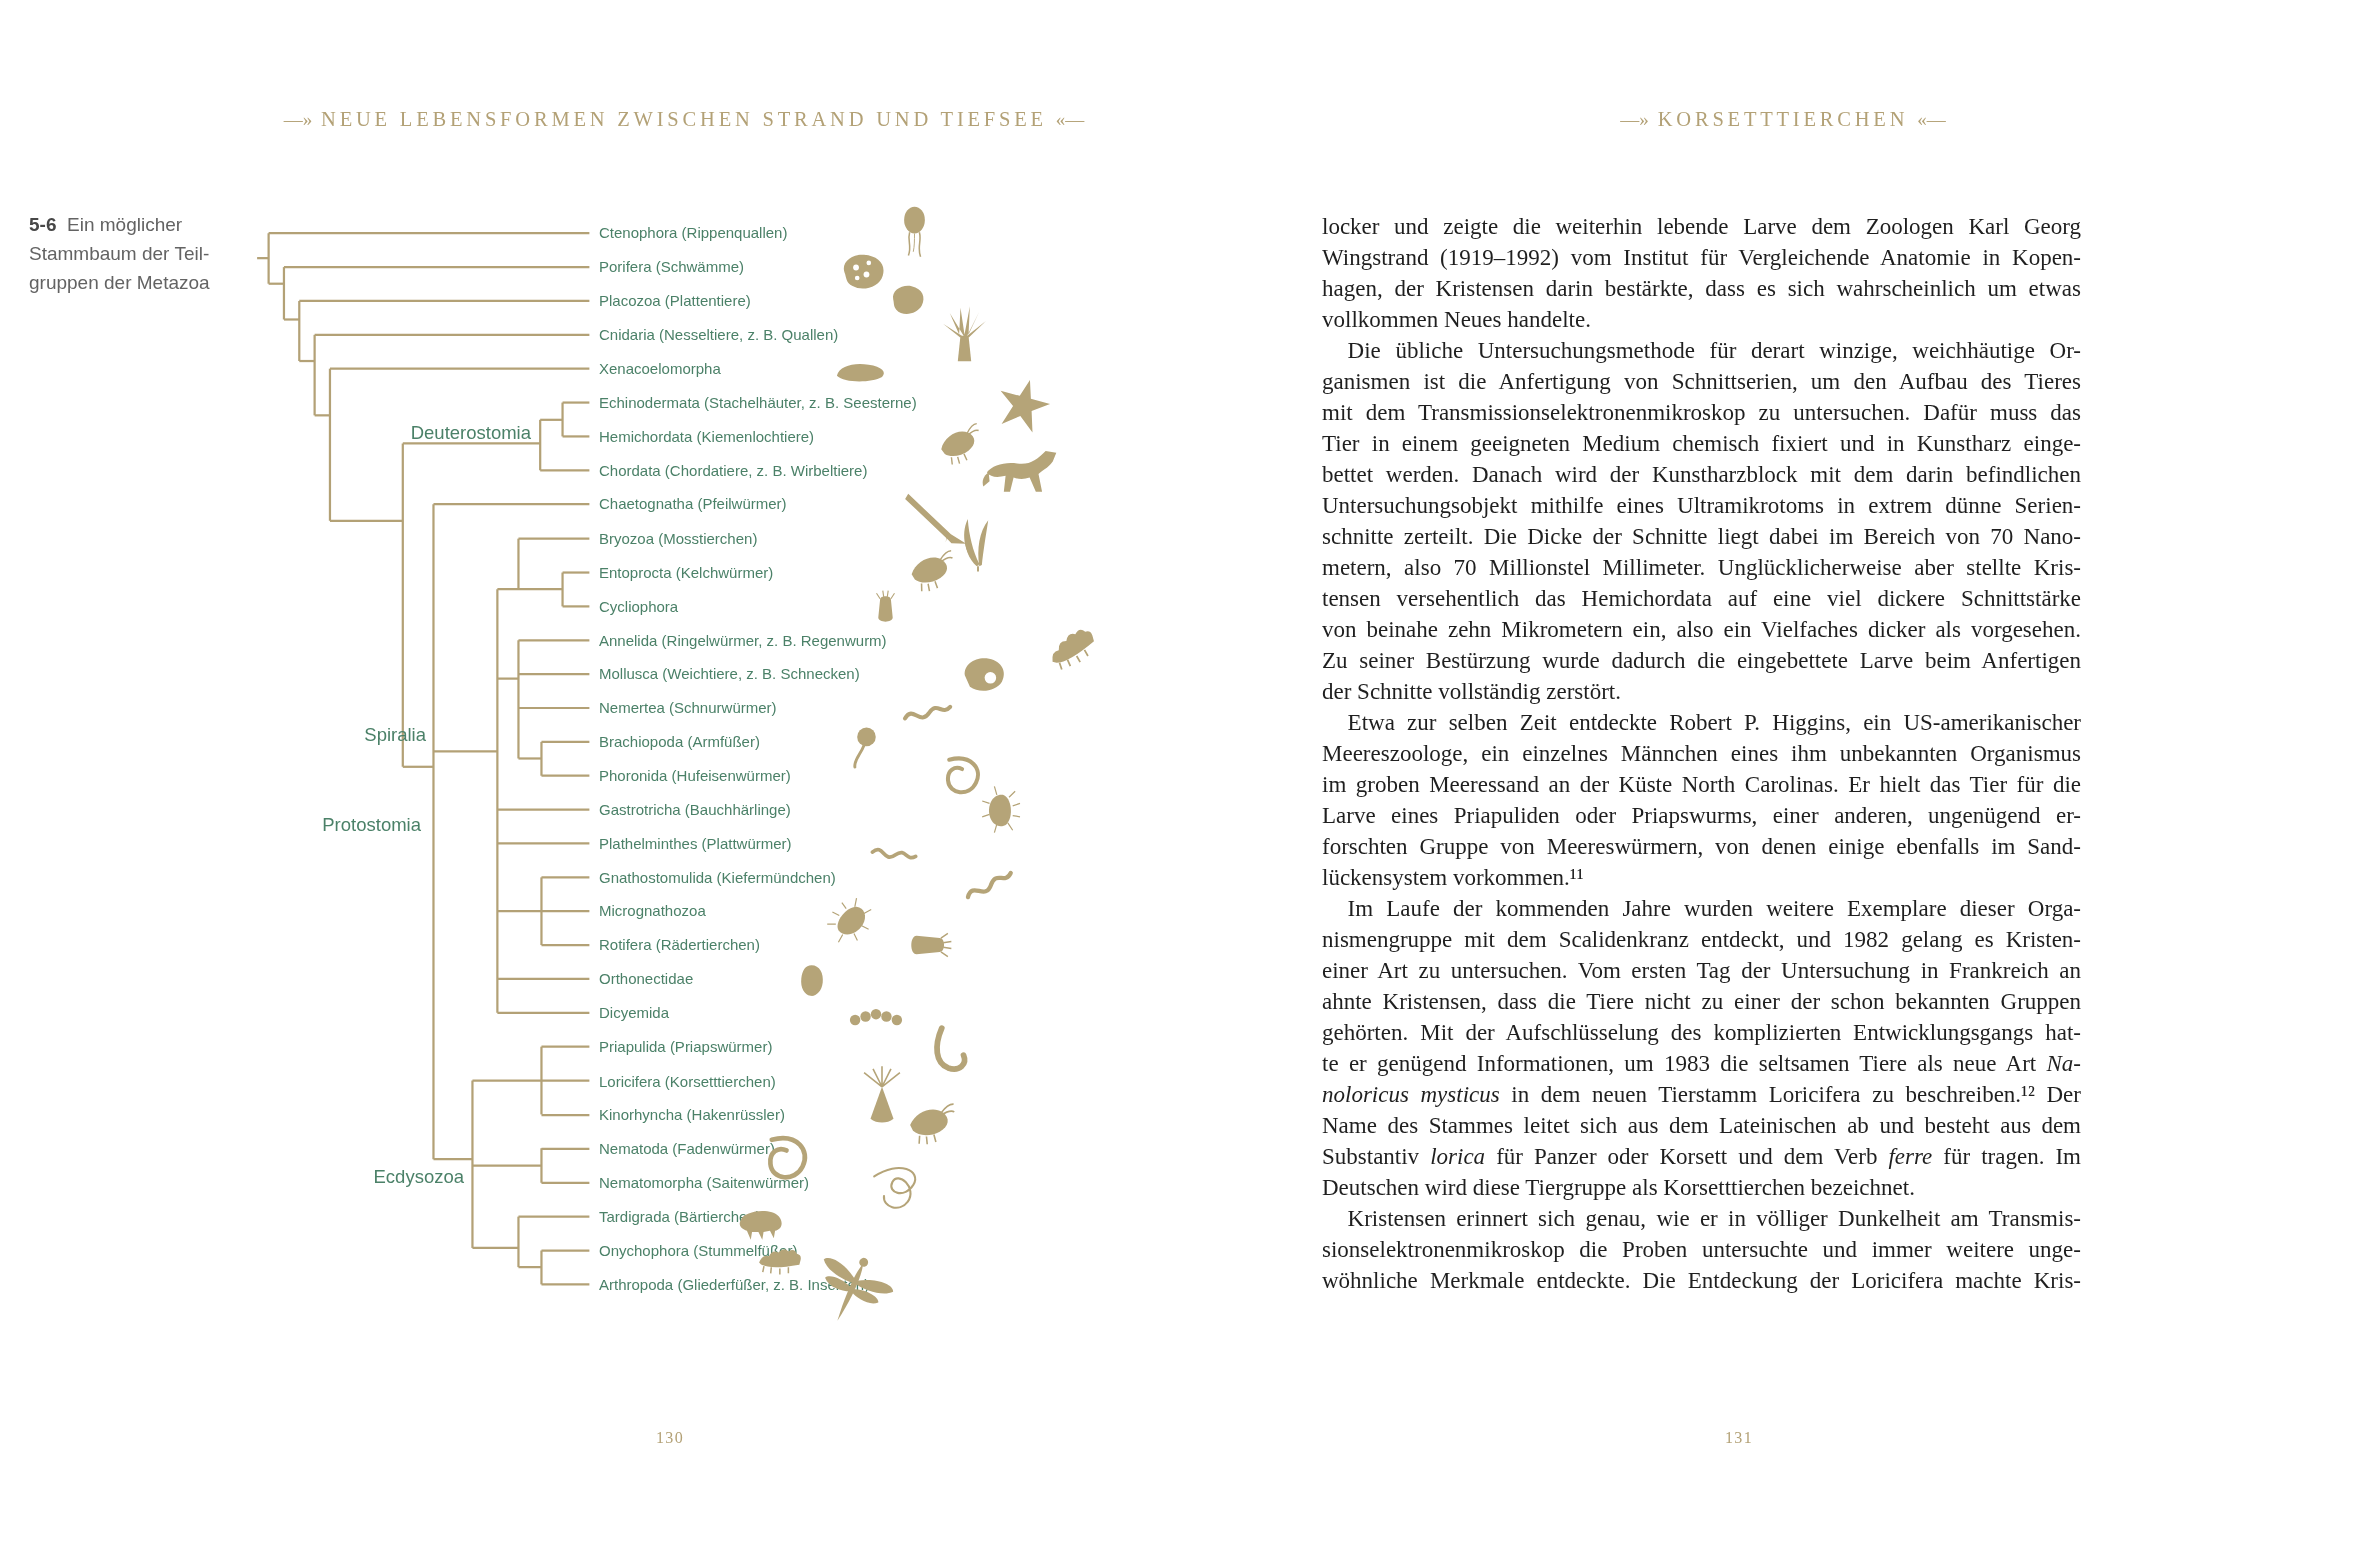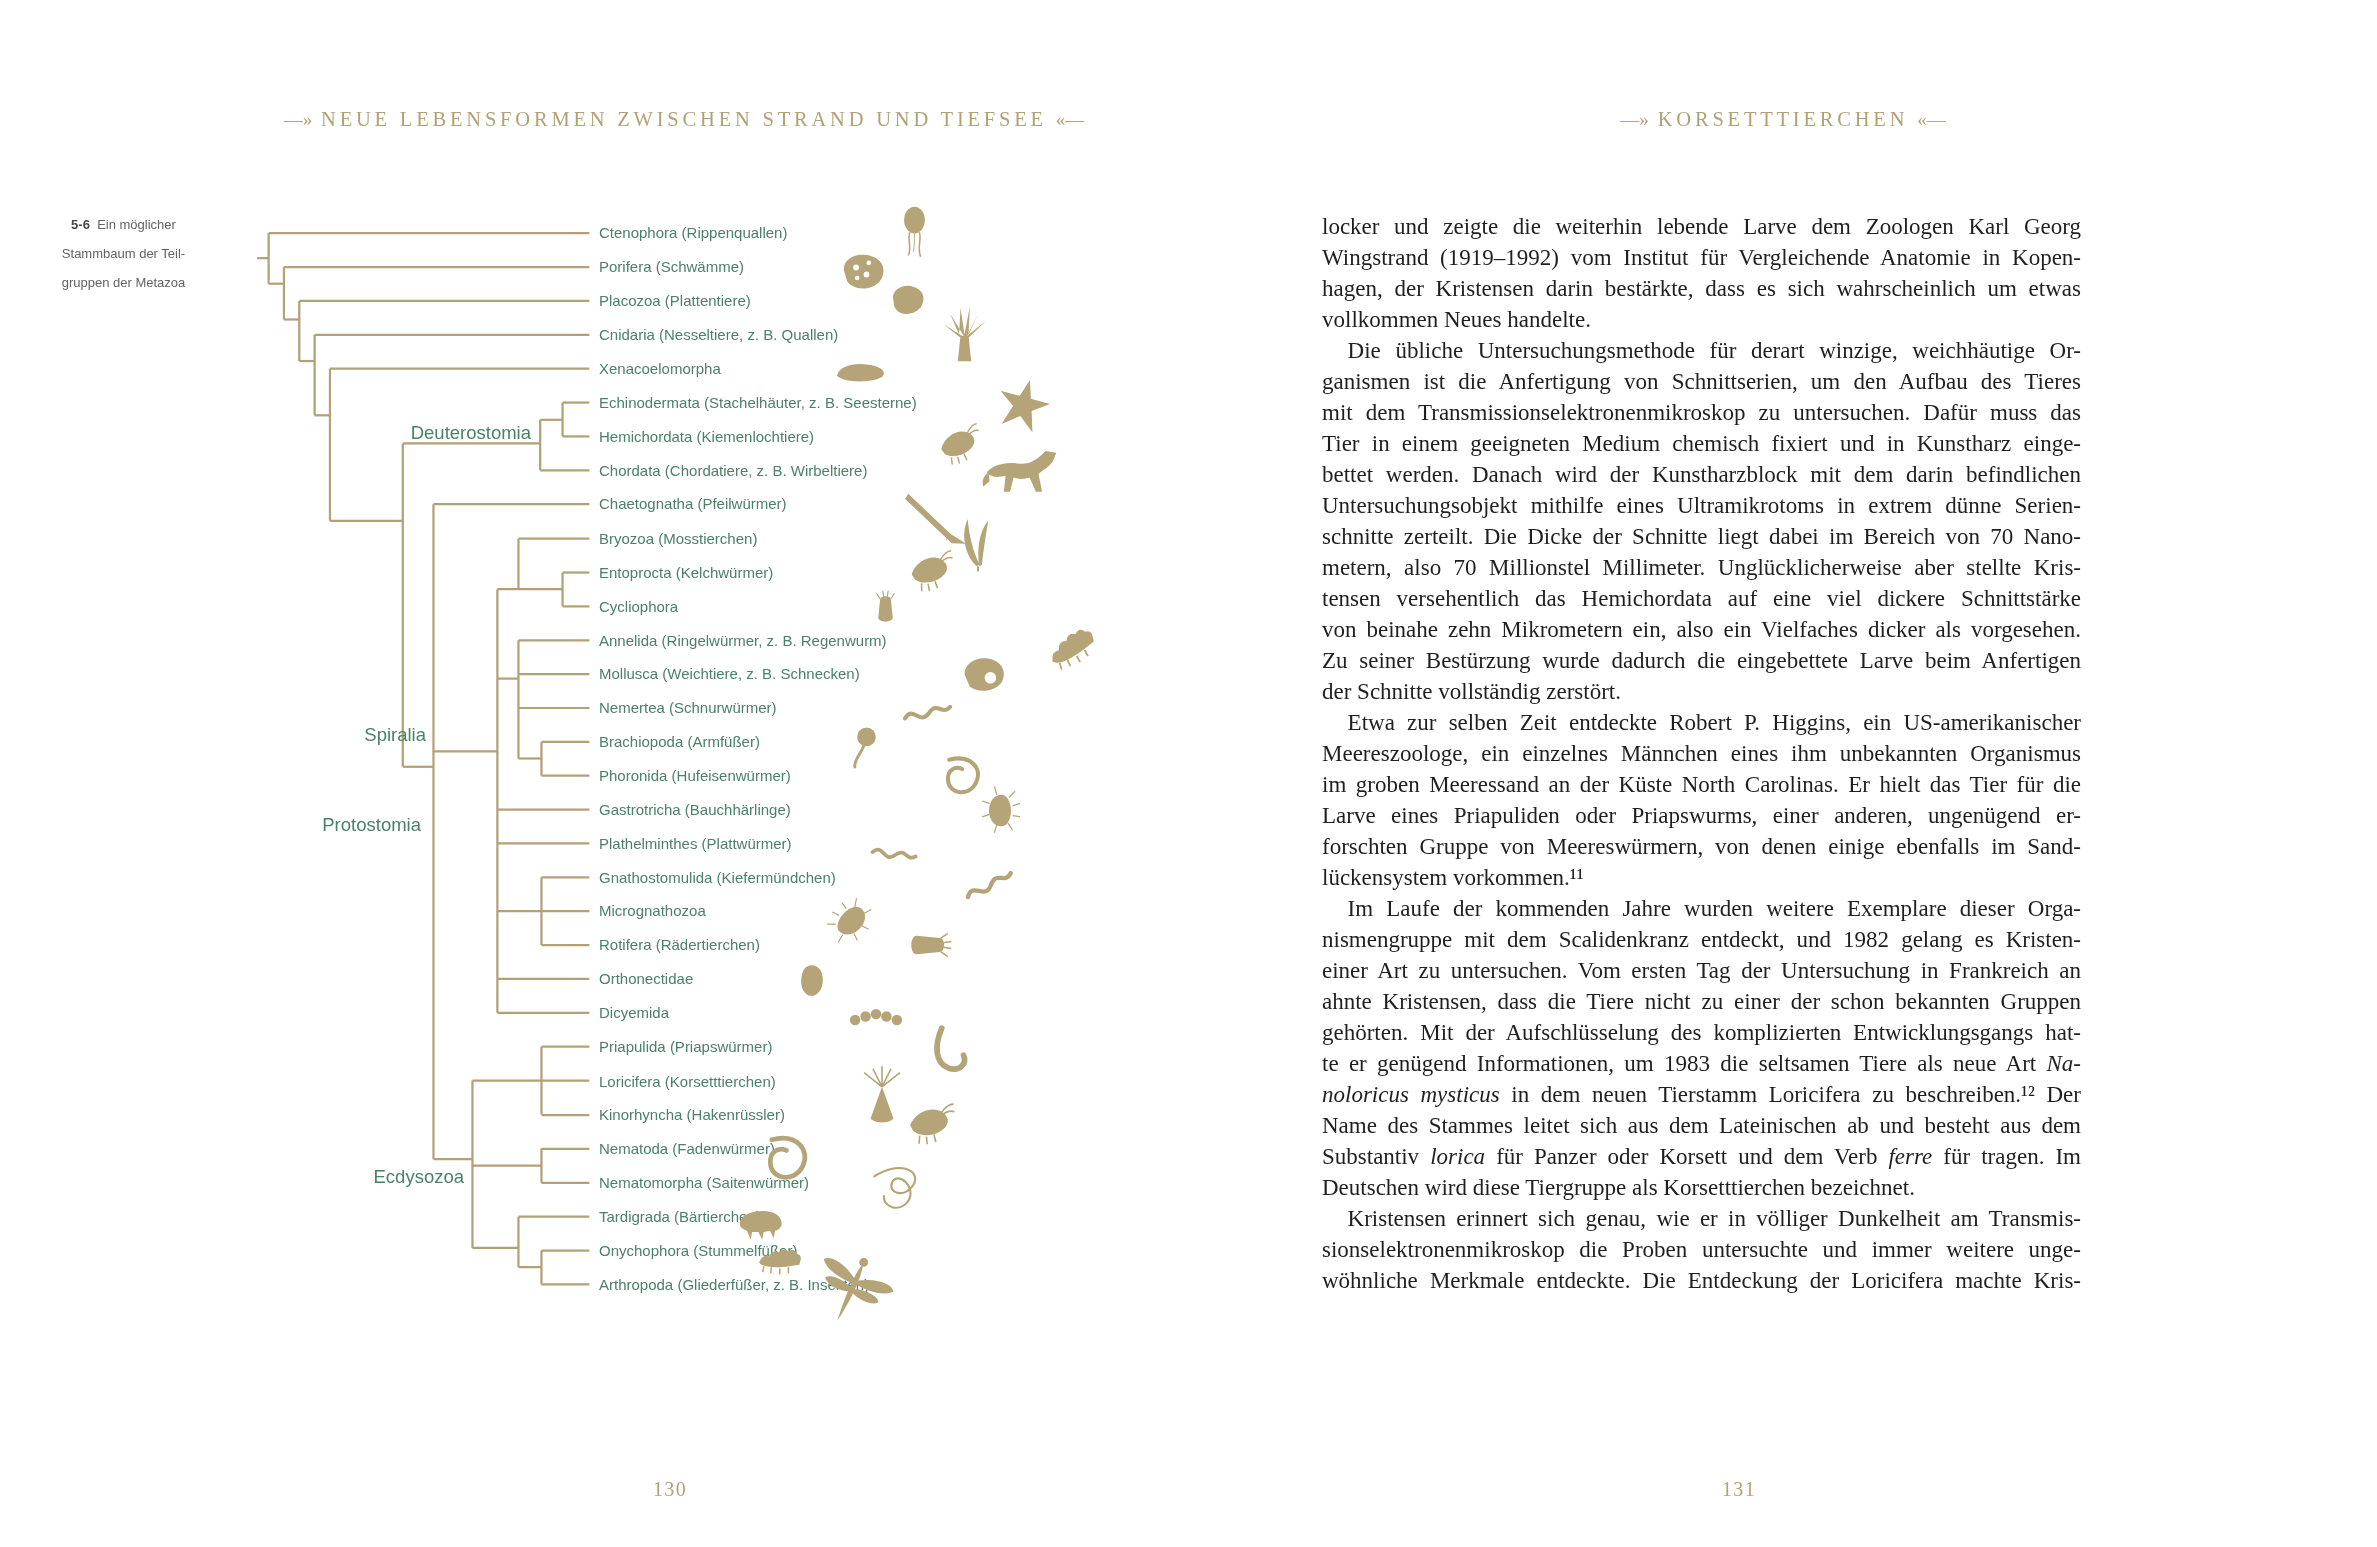--- a/index.html
+++ b/index.html
@@ -13,41 +13,41 @@
   .page.right{left:1189px;width:1189px;}
 
   .runhead{
     position:absolute;top:107px;transform:translateX(-50%);
     font-family:"Liberation Serif", serif;color:var(--tan);
     font-size:20.5px;line-height:24px;letter-spacing:3.8px;white-space:nowrap;
   }
   .runhead .orn{letter-spacing:0px;font-size:19px;}
 
   .caption{
-    position:absolute;left:29px;top:210px;width:189px;text-align:center;
-    font-size:13px;line-height:29px;color:var(--gray);
+    position:absolute;left:29px;top:210px;width:189px;text-align:left;
+    font-size:19px;line-height:29px;color:var(--gray);
   }
   .caption .cap-num{font-weight:bold;color:var(--gray-dark);}
 
   #tree-lines{position:absolute;left:0;top:0;}
   #tree-lines line{stroke:var(--tan);stroke-width:3.5;}
 
   .taxon{
     position:absolute;left:599px;height:22px;line-height:22px;
     font-size:15px;color:var(--green);white-space:nowrap;
   }
   .clade{
     position:absolute;height:22px;line-height:22px;text-align:right;
     font-size:18.5px;color:var(--green);white-space:nowrap;
   }
   .sil{position:absolute;color:var(--tan-sil);}
 
   .folio{
-    position:absolute;top:1478px;transform:translateX(-50%);
-    font-family:"Liberation Serif", serif;font-size:20px;color:var(--tan);letter-spacing:1.3px;
+    position:absolute;top:1429px;transform:translateX(-50%);
+    font-family:"Liberation Serif", serif;font-size:16px;color:var(--tan);letter-spacing:1.3px;
   }
 
   #body-text{
     position:absolute;left:133px;top:211px;width:759px;
     font-family:"Liberation Serif", serif;font-size:23px;color:var(--ink);
   }
   .bodyline{height:31px;line-height:31px;text-align:justify;text-align-last:justify;white-space:nowrap;}
   .bodyline.pl{text-align-last:left;}
   .bodyline.ind{text-indent:25.6px;}
   .bodyline i{font-style:italic;}

